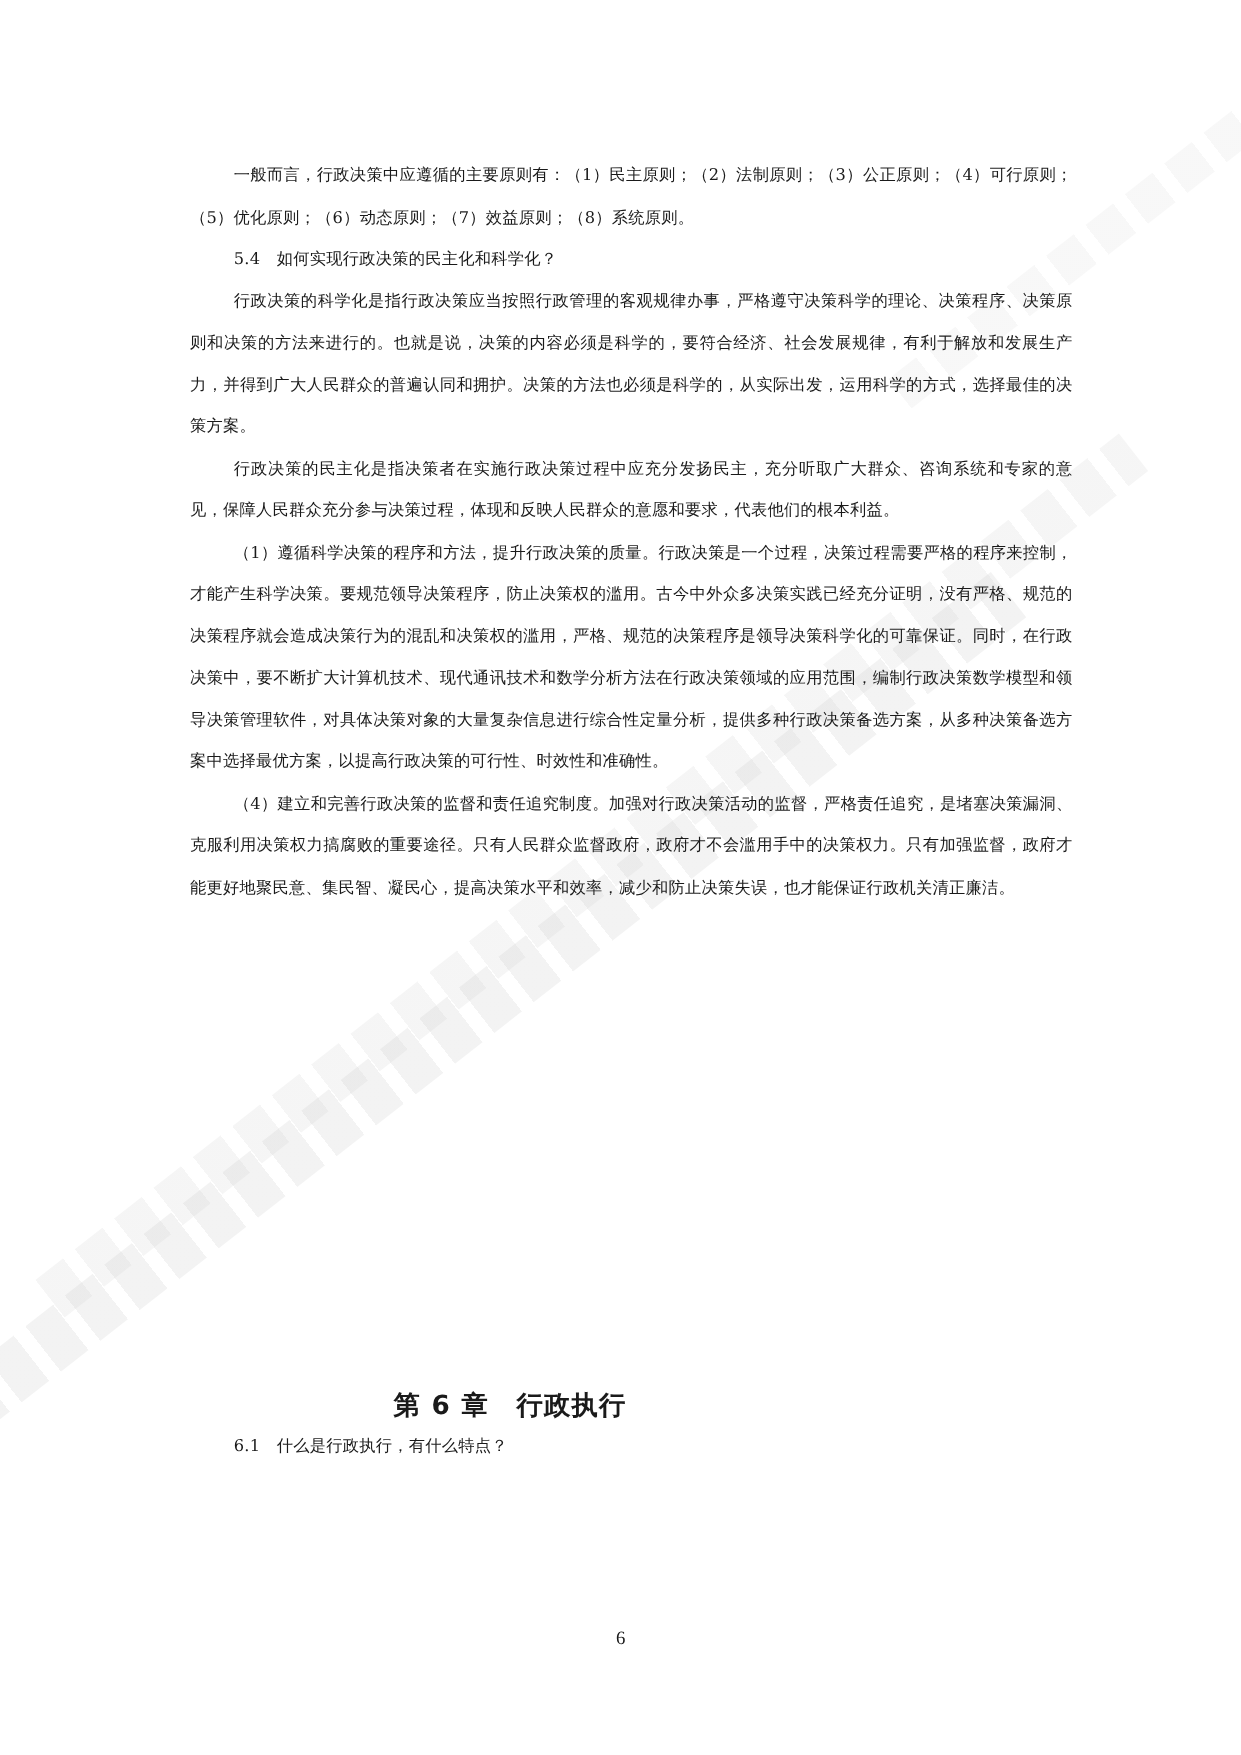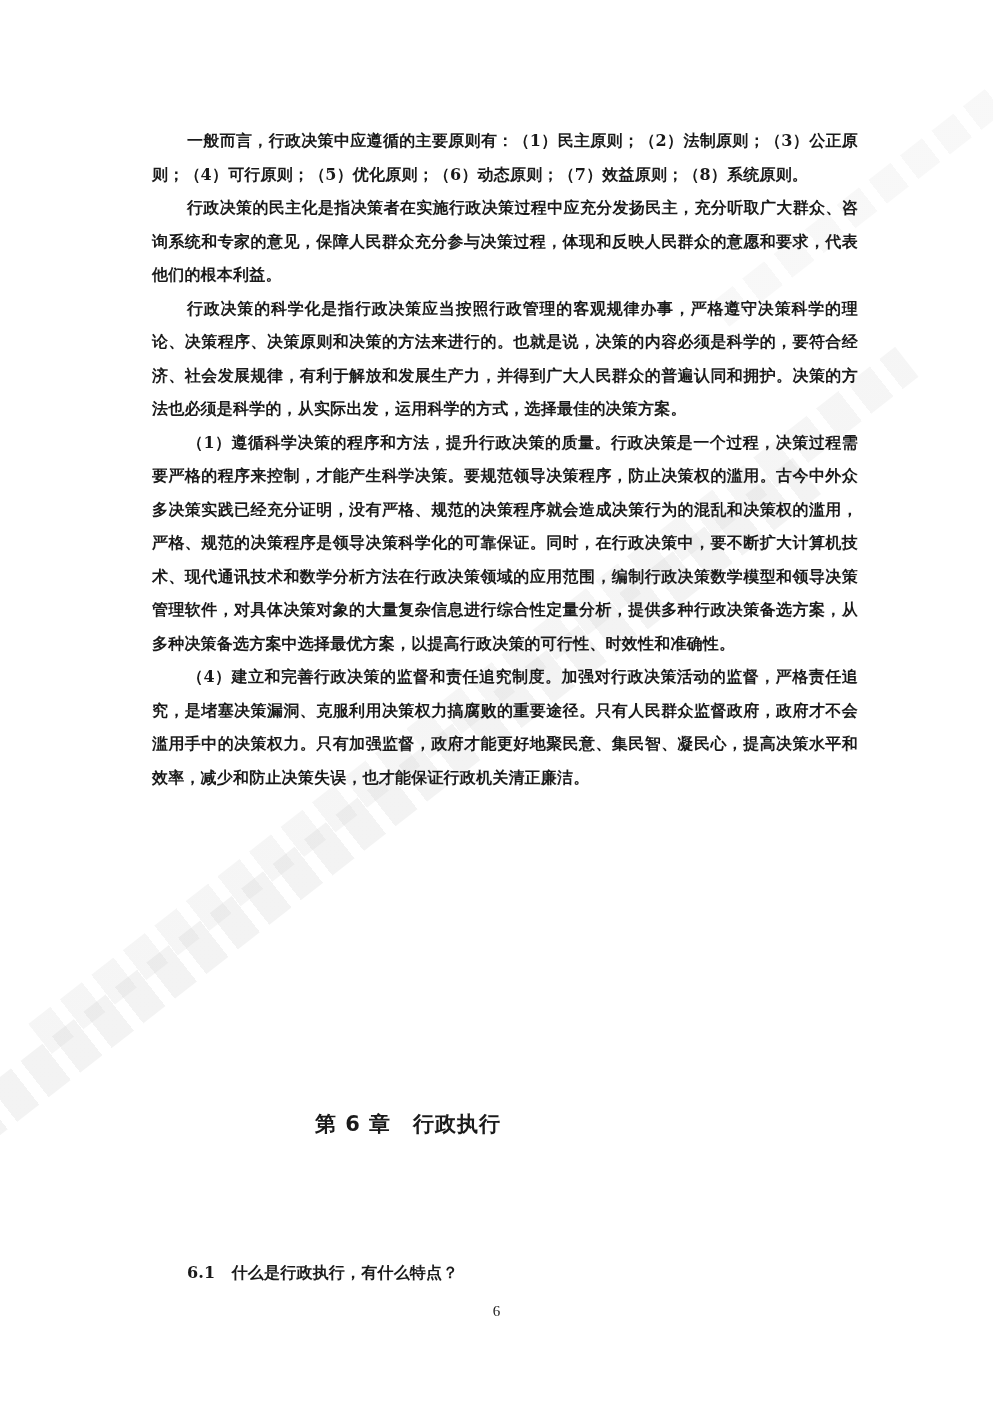--- a/index.html
+++ b/index.html
@@ -37,44 +37,43 @@
     .wm-band.b2 { top: 1020px; left: 40px; height: 38px; opacity: .8; }
     .wm-band.b3 { top: 300px; left: 720px; width: 400px; height: 30px; opacity: .6; }
     .page {
       position: absolute;
       left: 152px;
       top: 124px;
       width: 706px;
     }
     p {
       margin: 0;
-      font-size: 16px;
+      font-size: 13px;
       line-height: 33.5px;
       text-align: justify;
       text-justify: inter-character;
       letter-spacing: 0.2px;
-      font-weight: bold;
     }
     p.indent { text-indent: 35px; }
     .chapter {
       position: absolute;
       left: 0;
       width: 816px;
       top: 1110px;
       text-align: center;
       font-family: "DejaVu Sans", "Liberation Sans", sans-serif;
       font-weight: bold;
       font-size: 21px;
       letter-spacing: 1px;
     }
     .chapter .gap { display: inline-block; width: 22px; }
     .page2 {
       position: absolute;
       left: 152px;
-      top: 1256px;
+      top: 1141px;
       width: 706px;
     }
     .page-number {
       position: absolute;
       left: 0;
       width: 993px;
       top: 1303px;
       text-align: center;
       font-size: 15px;
       font-family: "Liberation Serif", serif;
@@ -84,22 +83,23 @@
 <body>
 
 <div class="watermark">
   <div class="wm-band b1"></div>
   <div class="wm-band b2"></div>
   <div class="wm-band b3"></div>
 </div>
 
 <div class="page">
   <p class="indent">一般而言，行政决策中应遵循的主要原则有：（1）民主原则；（2）法制原则；（3）公正原则；（4）可行原则；（5）优化原则；（6）动态原则；（7）效益原则；（8）系统原则。</p>
+  <p class="indent">5.4　如何实现行政决策的民主化和科学化？</p>
+  <p class="indent">行政决策的科学化是指行政决策应当按照行政管理的客观规律办事，严格遵守决策科学的理论、决策程序、决策原则和决策的方法来进行的。也就是说，决策的内容必须是科学的，要符合经济、社会发展规律，有利于解放和发展生产力，并得到广大人民群众的普遍认同和拥护。决策的方法也必须是科学的，从实际出发，运用科学的方式，选择最佳的决策方案。</p>
   <p class="indent">行政决策的民主化是指决策者在实施行政决策过程中应充分发扬民主，充分听取广大群众、咨询系统和专家的意见，保障人民群众充分参与决策过程，体现和反映人民群众的意愿和要求，代表他们的根本利益。</p>
-  <p class="indent">行政决策的科学化是指行政决策应当按照行政管理的客观规律办事，严格遵守决策科学的理论、决策程序、决策原则和决策的方法来进行的。也就是说，决策的内容必须是科学的，要符合经济、社会发展规律，有利于解放和发展生产力，并得到广大人民群众的普遍认同和拥护。决策的方法也必须是科学的，从实际出发，运用科学的方式，选择最佳的决策方案。</p>
   <p class="indent">（1）遵循科学决策的程序和方法，提升行政决策的质量。行政决策是一个过程，决策过程需要严格的程序来控制，才能产生科学决策。要规范领导决策程序，防止决策权的滥用。古今中外众多决策实践已经充分证明，没有严格、规范的决策程序就会造成决策行为的混乱和决策权的滥用，严格、规范的决策程序是领导决策科学化的可靠保证。同时，在行政决策中，要不断扩大计算机技术、现代通讯技术和数学分析方法在行政决策领域的应用范围，编制行政决策数学模型和领导决策管理软件，对具体决策对象的大量复杂信息进行综合性定量分析，提供多种行政决策备选方案，从多种决策备选方案中选择最优方案，以提高行政决策的可行性、时效性和准确性。</p>
   <p class="indent">（4）建立和完善行政决策的监督和责任追究制度。加强对行政决策活动的监督，严格责任追究，是堵塞决策漏洞、克服利用决策权力搞腐败的重要途径。只有人民群众监督政府，政府才不会滥用手中的决策权力。只有加强监督，政府才能更好地聚民意、集民智、凝民心，提高决策水平和效率，减少和防止决策失误，也才能保证行政机关清正廉洁。</p>
 </div>
 
 <div class="chapter">
   <span>第 6 章</span><span class="gap"></span><span>行政执行</span>
 </div>
 
 <div class="page2">
   <p class="indent">6.1　什么是行政执行，有什么特点？</p>

